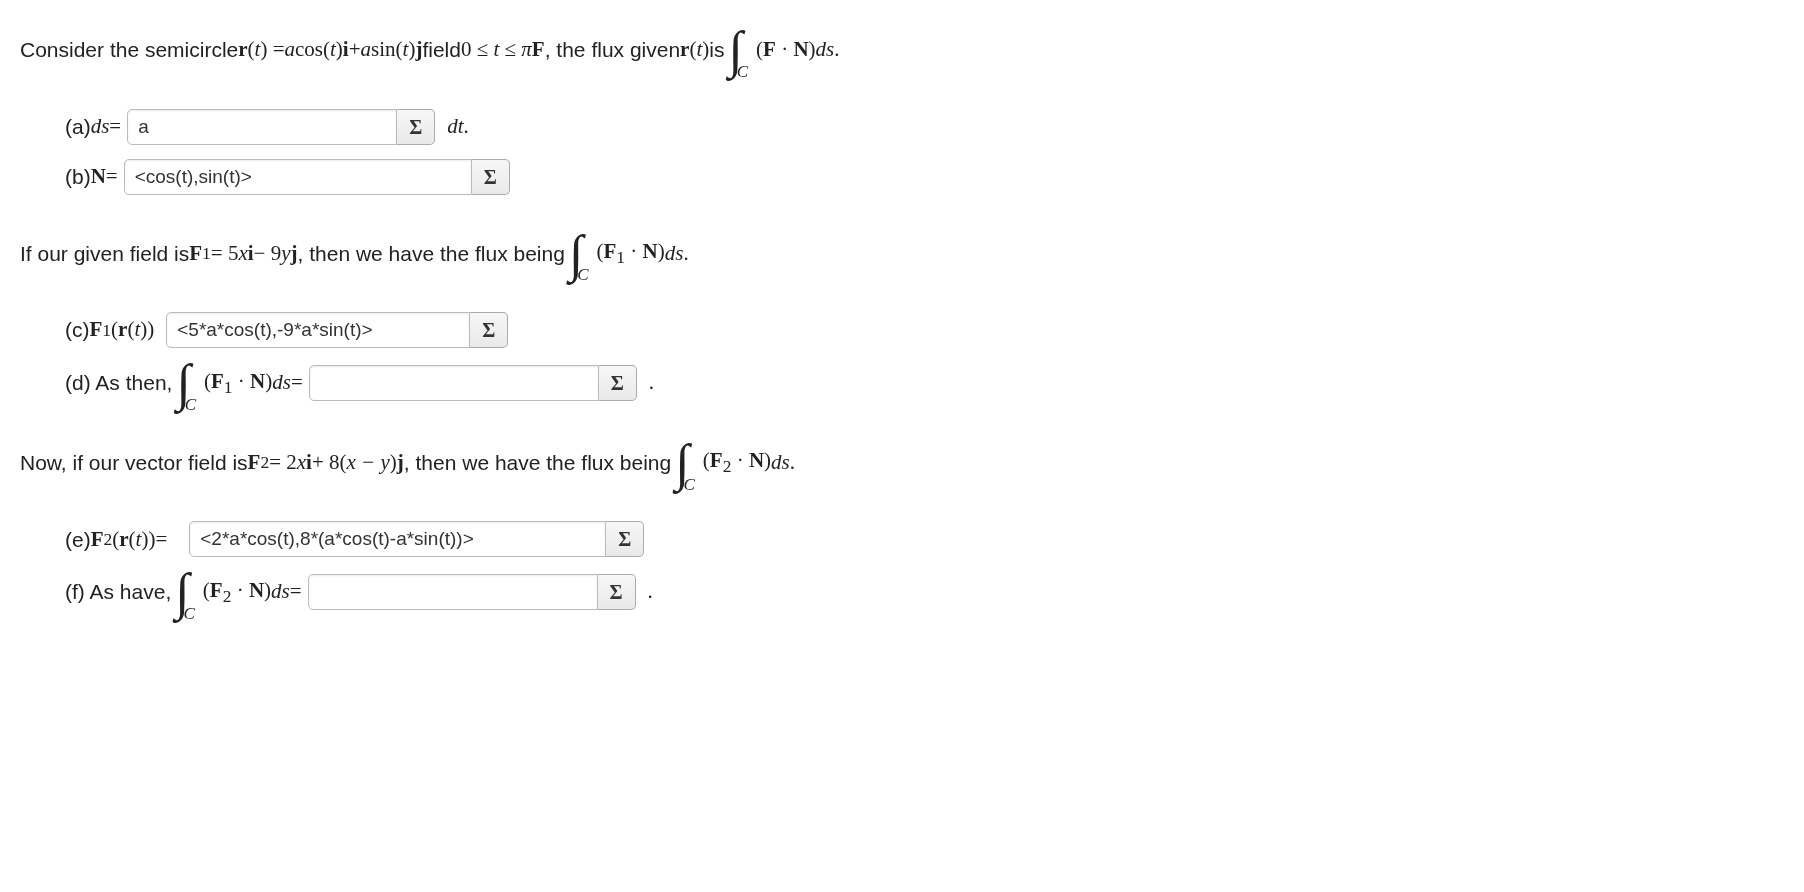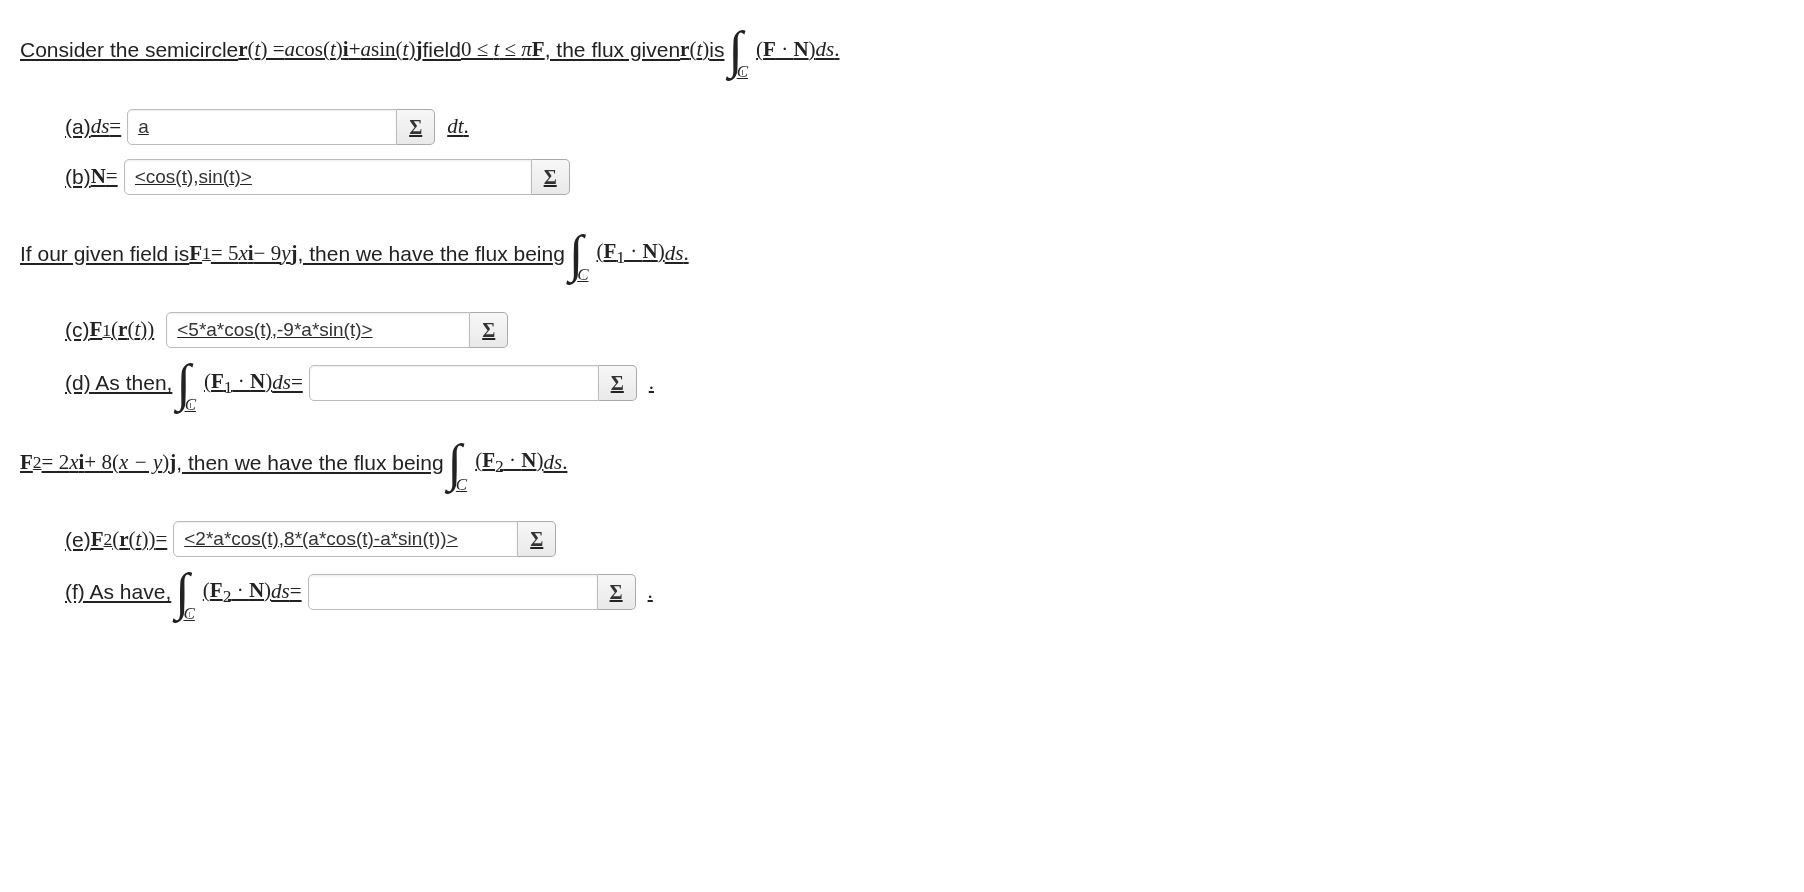--- a/index.html
+++ b/index.html
@@ -8,21 +8,20 @@
     color: #222;
     margin: 0;
     padding: 15px 20px;
     line-height: 1.4;
   }
   .line {
     display: flex;
     align-items: center;
     flex-wrap: wrap;
     margin: 14px 0;
-    text-decoration: underline;
   }
   .indent {
     margin-left: 45px;
   }
   .math-i {
     font-family: "Times New Roman", Times, serif;
     font-style: italic;
   }
   .math-r {
     font-family: "Times New Roman", Times, serif;
@@ -138,21 +137,21 @@
   <span class="gap"></span>
   <span class="math-i">dt</span>
   <span class="math-r">.</span>
 </div>
 
 <div class="line indent">
   <span>(b) </span>
   <span class="math-r bold">N</span>
   <span class="math-r"> = </span>
   <span class="input-wrap">
-    <input type="text" style="width: 408px;" value="&lt;cos(t),sin(t)&gt;">
+    <input type="text" style="width: 348px;" value="&lt;cos(t),sin(t)&gt;">
     <div class="sigma-btn">Σ</div>
   </span>
 </div>
 
 <div class="spacer-v"></div>
 
 <div class="line">
   <span>If our given field is </span>
   <span class="math-r bold">F</span>
   <sub class="math-r">1</sub>
@@ -199,20 +198,21 @@
     <input type="text" style="width: 290px;" value="">
     <div class="sigma-btn">Σ</div>
   </span>
   <span class="gap"></span>
   <span class="math-r">.</span>
 </div>
 
 <div class="spacer-v"></div>
 
 <div class="line">
+  <span>Now, if our vector field is </span>
   <span class="math-r bold">F</span>
   <sub class="math-r">2</sub>
   <span class="math-r"> = 2</span>
   <span class="math-i">x</span>
   <span class="math-r bold">i</span>
   <span class="math-r"> + 8(</span>
   <span class="math-i">x − y</span>
   <span class="math-r">)</span>
   <span class="math-r bold">j</span>
   <span>, then we have the flux being </span>
@@ -227,21 +227,21 @@
 
 <div class="spacer-v"></div>
 
 <div class="line indent">
   <span>(e) </span>
   <span class="math-r bold">F</span>
   <sub class="math-r">2</sub>
   <span class="math-r">(<span class="bold">r</span>(<span class="math-i">t</span>))</span>
   <span class="math-r"> = </span>
   <span class="input-wrap">
-    <input type="text" style="width: 345px;" value="&lt;2*a*cos(t),8*(a*cos(t)-a*sin(t))&gt;">
+    <input type="text" style="width: 417px; margin-left: 16px;" value="&lt;2*a*cos(t),8*(a*cos(t)-a*sin(t))&gt;">
     <div class="sigma-btn">Σ</div>
   </span>
 </div>
 
 <div class="line indent">
   <span>(f) As have, </span>
   <span class="integral">
     <span class="int-sym">∫</span>
       <span class="int-sub">C</span>
   </span>

